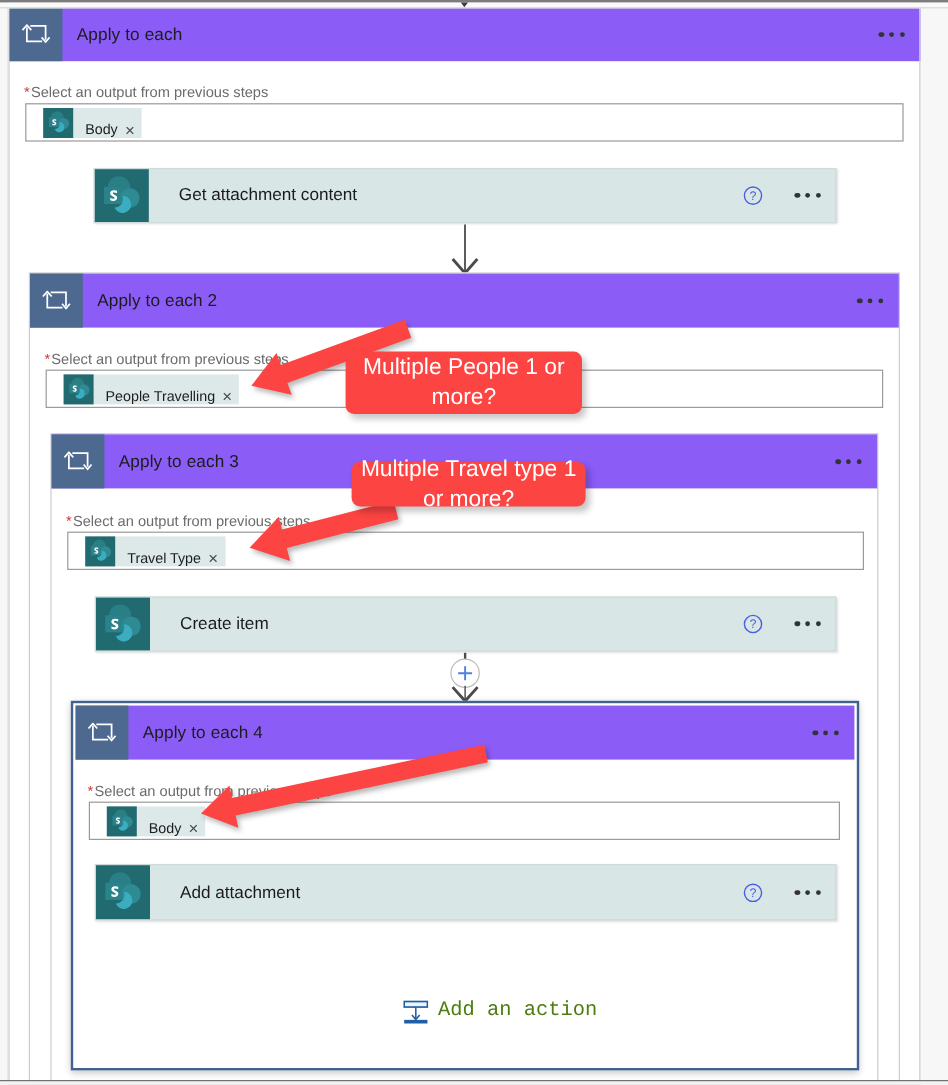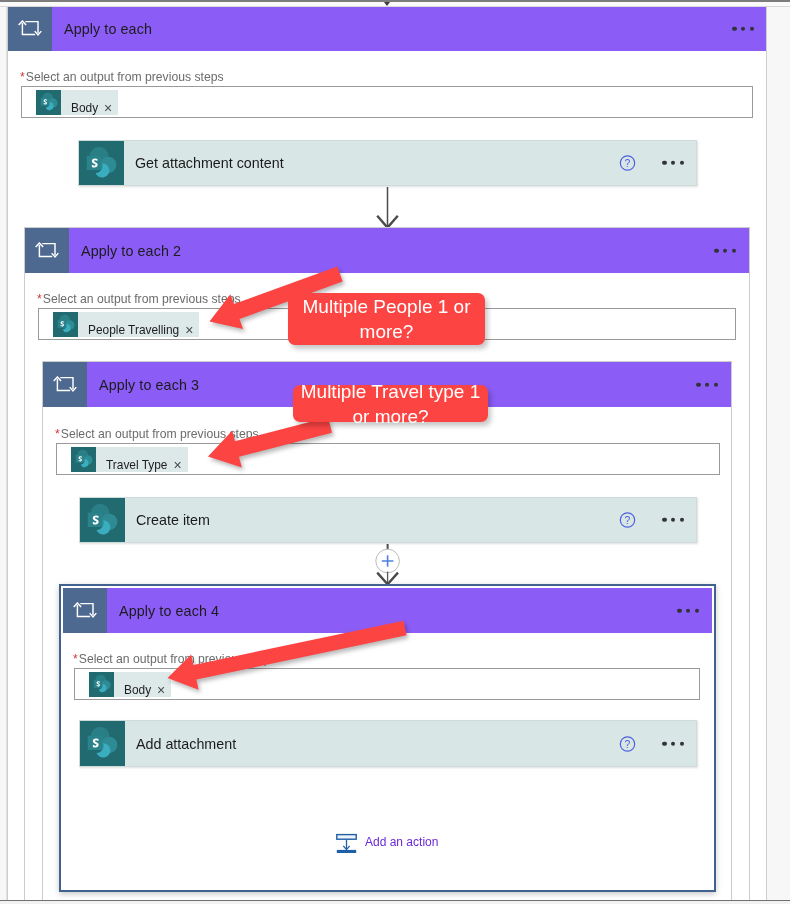--- a/index.html
+++ b/index.html
@@ -30,35 +30,35 @@
   .flabel{font-size:12.2px;color:#6b6b6b;white-space:nowrap;}
   .fbox{position:absolute;box-sizing:border-box;border:1px solid #9a9a9a;background:#fff;display:flex;align-items:center;}
   .chip{display:inline-flex;align-items:flex-end;background:#dde8e8;height:25px;margin-left:14px;}
   .chip .spsq{width:25px;height:25px;background:#206a70;display:flex;align-items:center;justify-content:center;flex:0 0 auto;}
   .chip .cl{font-size:11.9px;color:#1d1d1d;padding:0 6px 0 10px;white-space:nowrap;}
   .chip .cx{font-size:14px;color:#4a4a4a;padding-right:6px;cursor:pointer;line-height:1;}
 
   
   .action{position:absolute;box-sizing:border-box;background:#d9e6e6;display:flex;align-items:center;border:1px solid #cfdbda;box-shadow:1px 1px 2px rgba(0,0,0,.13);}
   .action .aico{width:45px;height:100%;background:#206a70;flex:0 0 auto;display:flex;align-items:center;justify-content:center;}
-  .action .atitle{font-size:14.3px;color:#1b1b1b;margin-left:11px;}
+  .action .atitle{font-size:14.3px;color:#1b1b1b;margin-left:25px;}
   .qm{position:absolute;width:17px;height:17px;top:50%;transform:translateY(-50%);display:flex;}
 
   
   .conn{position:absolute;}
   .plusconn{position:absolute;}
 
   
   .callout{position:absolute;background:#fc4443;border-radius:7px;color:#fff;font-size:19px;
            text-align:center;line-height:25px;display:flex;flex-direction:column;justify-content:center;
            box-shadow:3px 4px 5px rgba(0,0,0,.22);z-index:40;}
   .arrow{position:absolute;z-index:39;filter:drop-shadow(2px 3px 2px rgba(0,0,0,.28));}
 
   .addact{position:absolute;display:flex;align-items:center;}
-  .addact .al{font-size:12px;color:#6d28d9;margin-left:8px;}
+  .addact .al{font-size:17px;color:#4d7c0f;margin-left:8px;font-family:Liberation Mono, monospace;}
   .sp-c1{fill:#2a7e86;}
   .sp-c2{fill:#2e8b94;}
   .sp-c3{fill:#3aaec0;}
   .sp-sq{fill:#2a828a;}
   .sp-s{fill:#ffffff;}
 </style>
 </head>
 <body>
 
 <div class="page">

